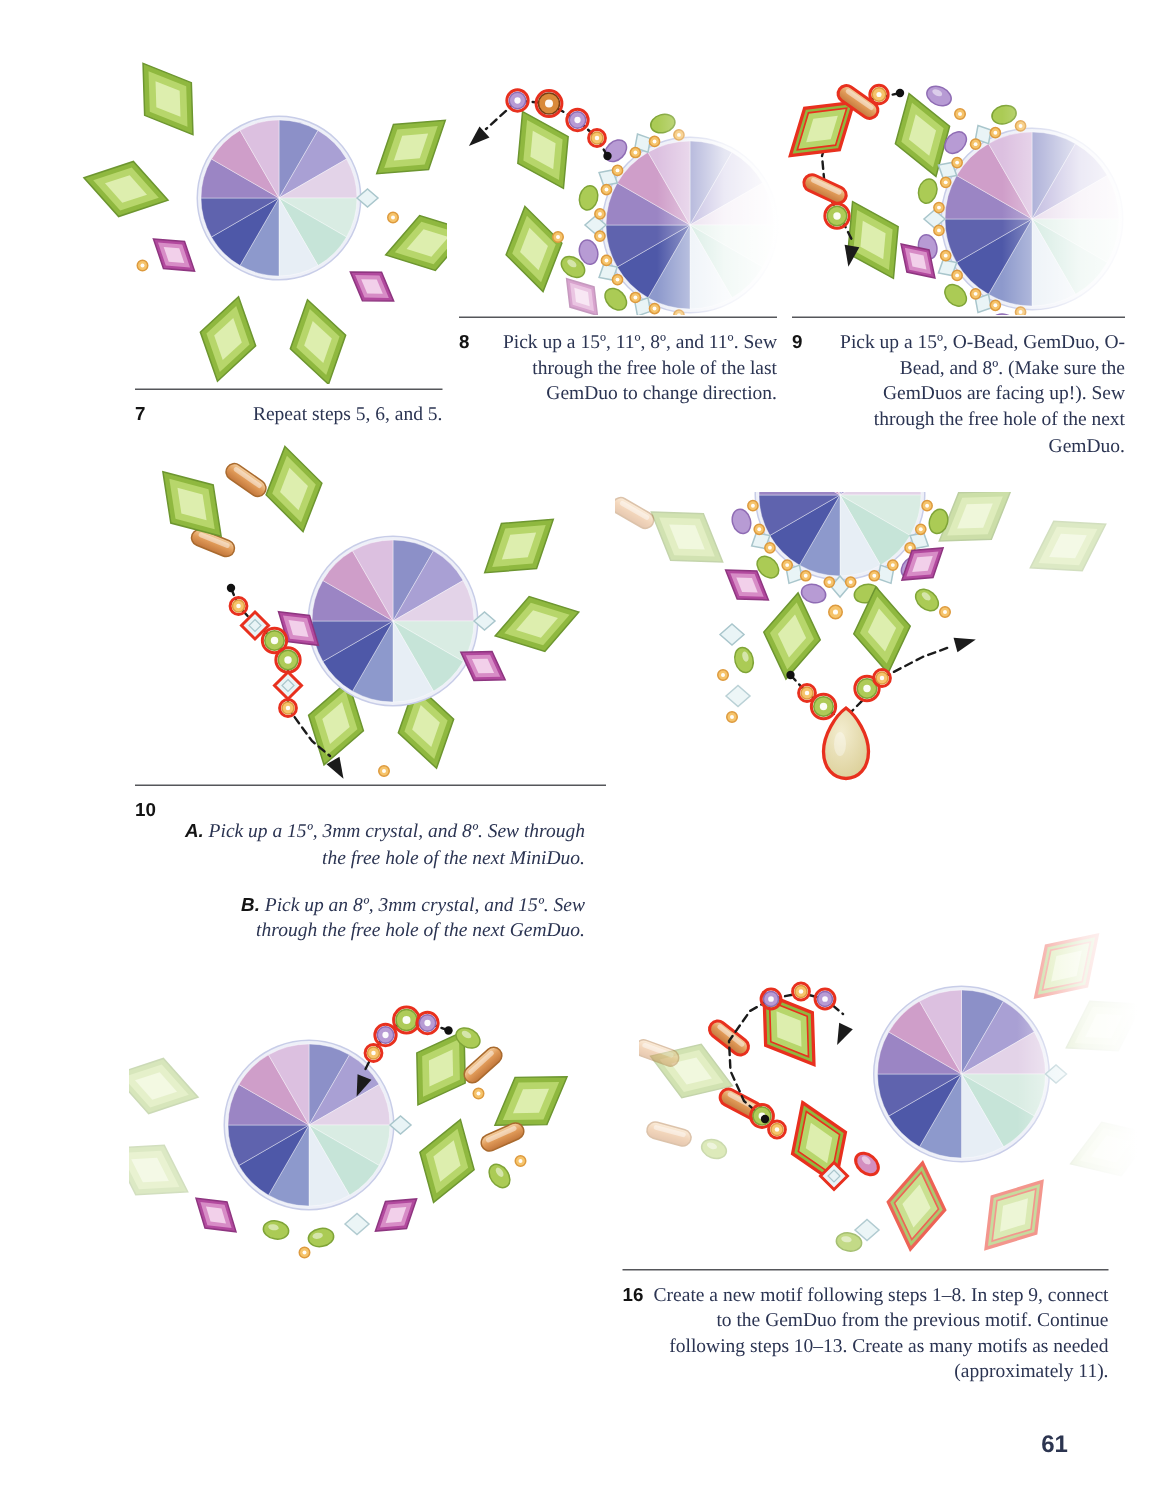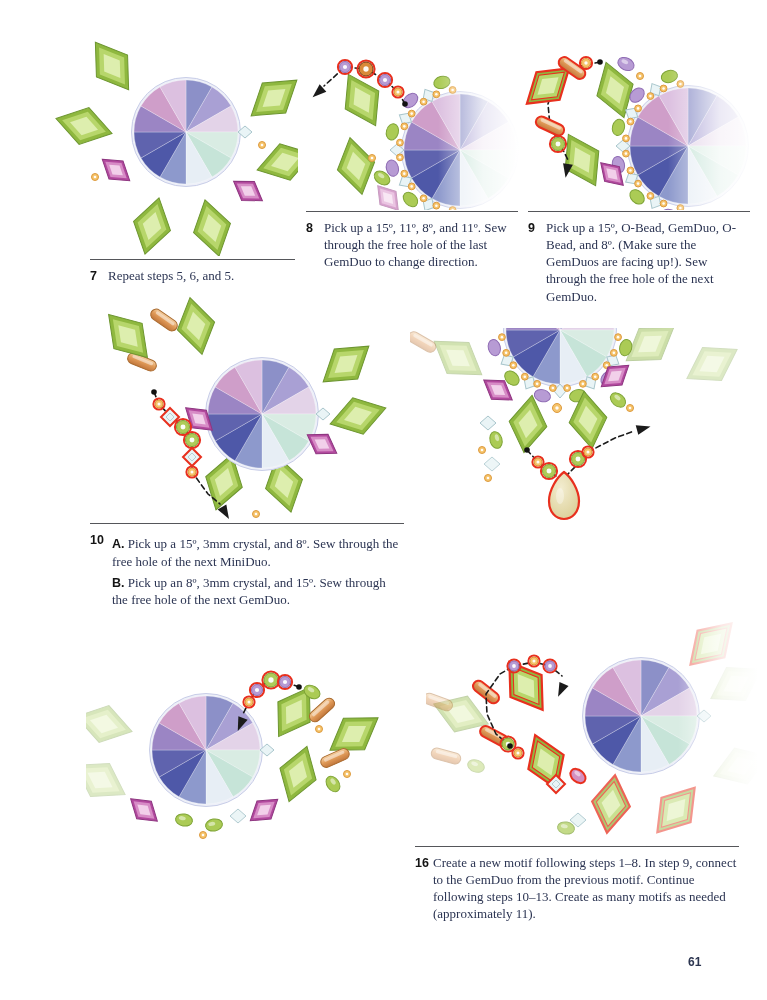--- a/index.html
+++ b/index.html
@@ -4,25 +4,25 @@
 <style>
   html,body{margin:0;padding:0;background:#ffffff;}
   .page{position:relative;width:767px;height:1000px;background:#fff;overflow:hidden;
         font-family:"Liberation Serif",serif;}
   .fig{position:absolute;}
   .defs{position:absolute;width:0;height:0;}
   .step{position:absolute;border-top:1px solid #55565a;padding-top:7px;}
   .step-row{display:flex;}
   .num{flex:none;width:18px;font-family:"Liberation Sans",sans-serif;font-weight:bold;
        font-size:12.5px;color:#141414;line-height:1.32;padding-top:1px;}
-  .txt{flex:1;font-size:13px;color:#2b3452;line-height:1.32;}
-  .txt p{margin:4px;}
+  .txt{flex:1;font-size:13px;color:#2b3452;line-height:1.32;text-align:right;}
+  .txt p{margin:14px;font-style:italic;}
   .txt b{font-family:"Liberation Sans",sans-serif;font-size:12.5px;color:#141414;}
   .pagenum{position:absolute;font-family:"Liberation Sans",sans-serif;font-weight:bold;
-           font-size:12px;color:#2c3550;width:30px;text-align:left;}
+           font-size:16px;color:#2c3550;width:30px;text-align:center;}
 </style>
 </head>
 <body>
 
 <div class="page">
 
   <svg class="defs" aria-hidden="true">
     <defs>
       <linearGradient id="tubeG" x1="0" y1="0" x2="0" y2="1">
         <stop offset="0" stop-color="#f6d2a4"></stop>

